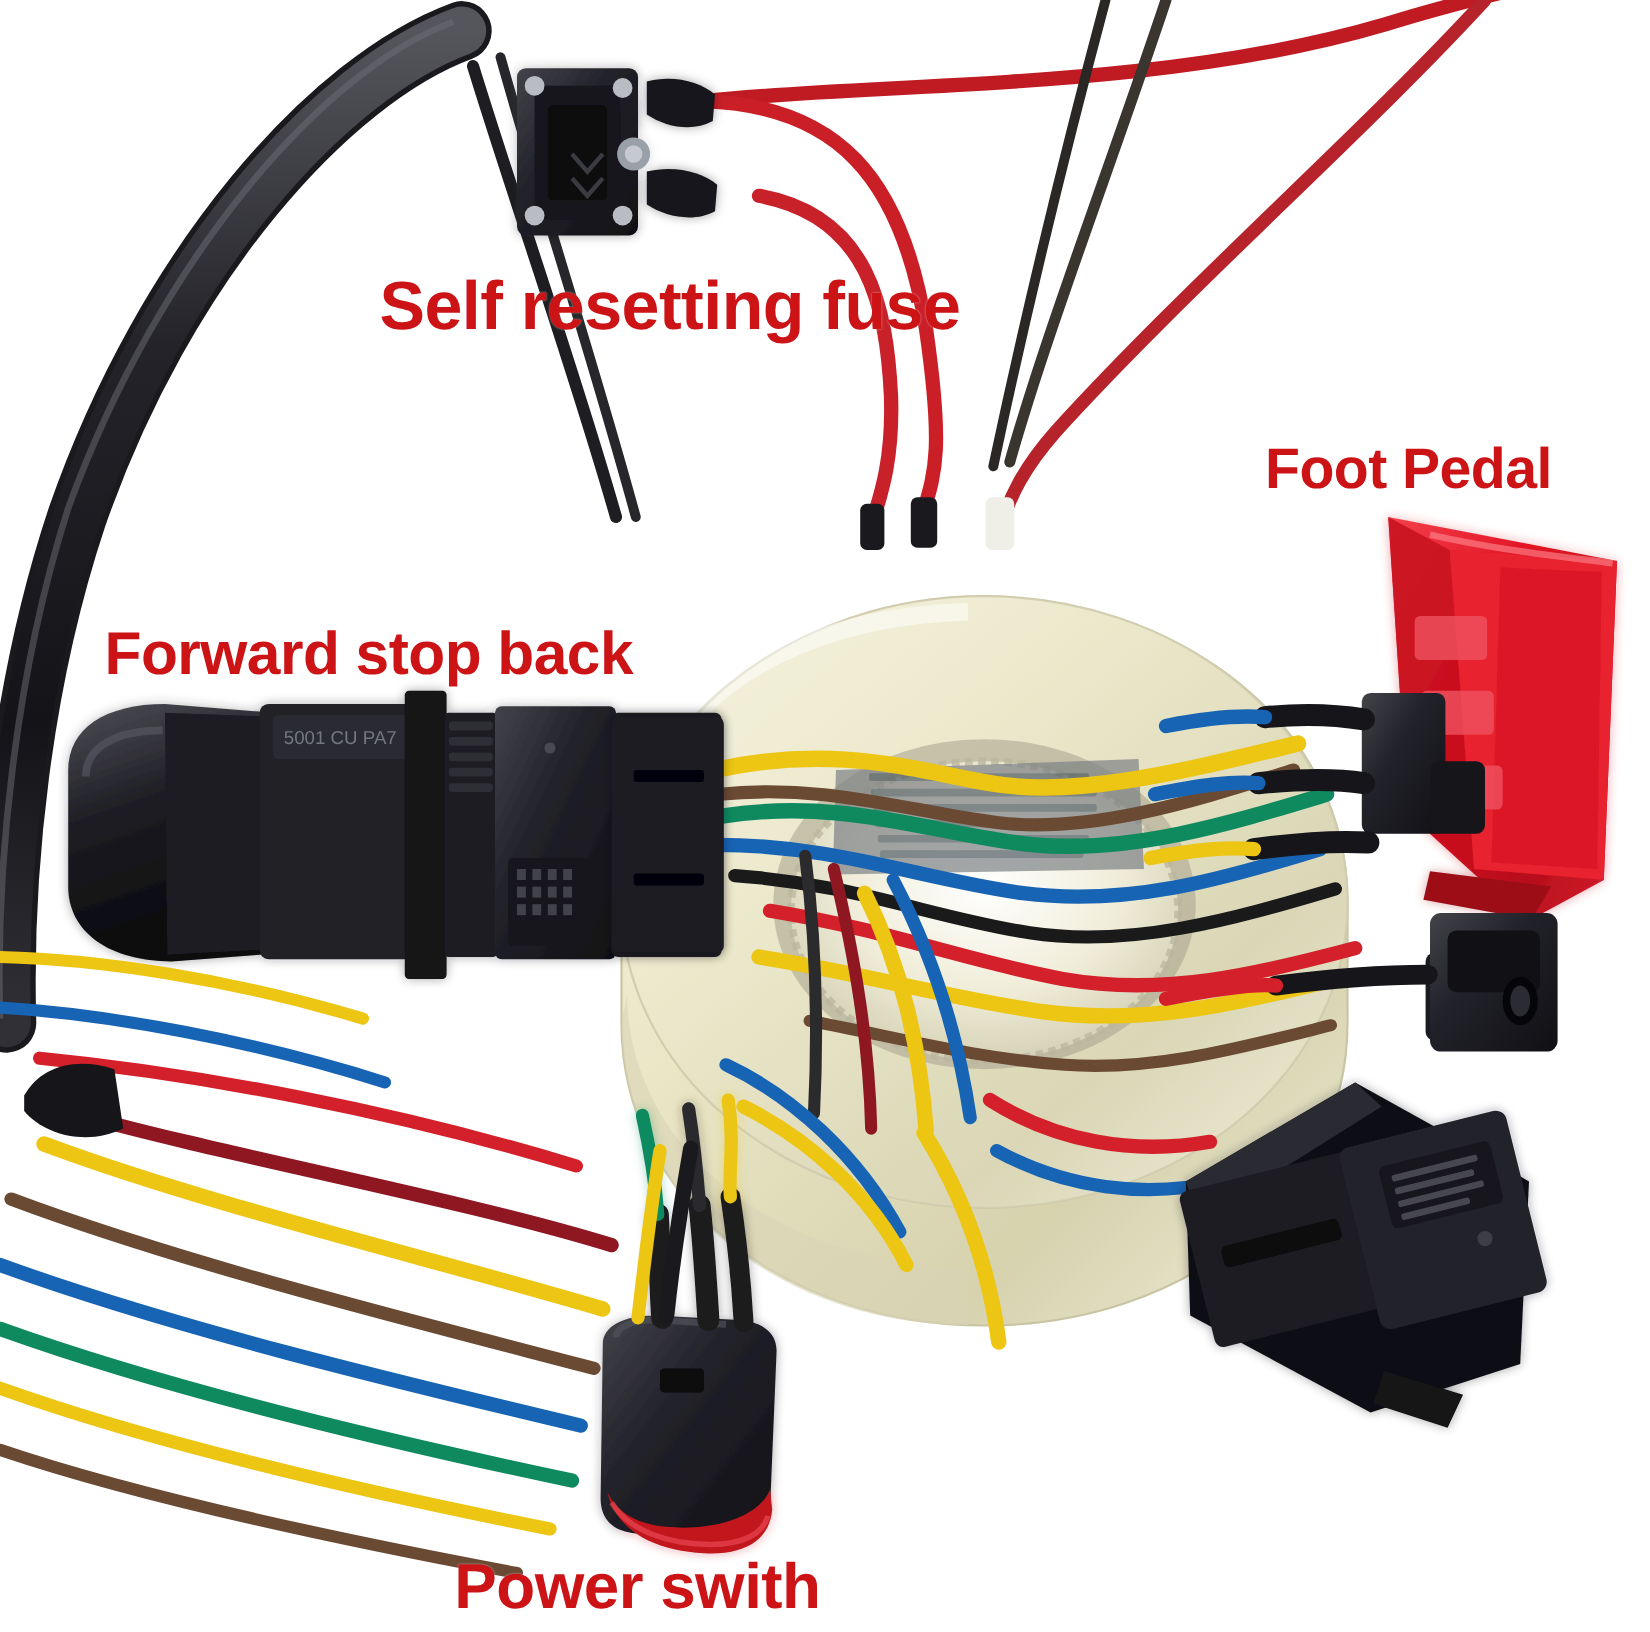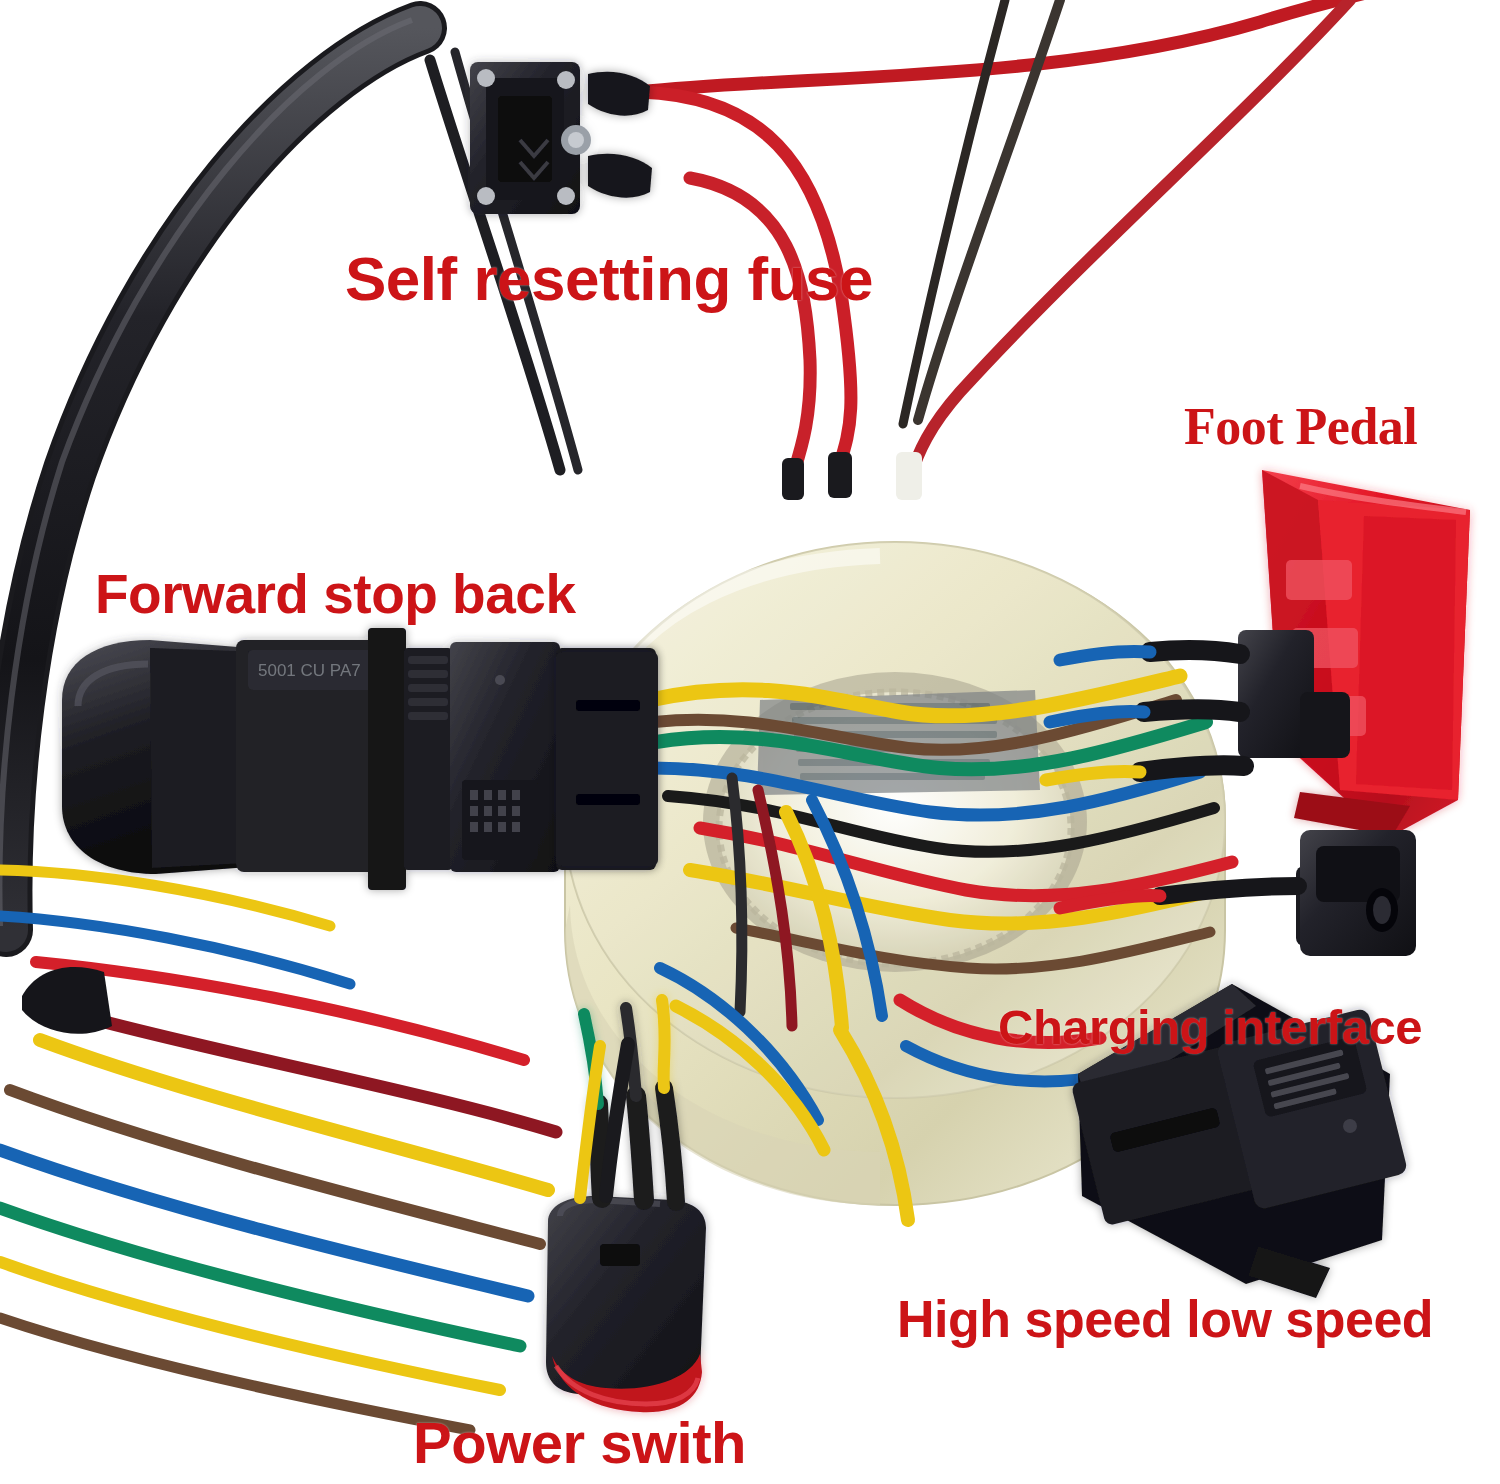--- a/index.html
+++ b/index.html
@@ -29,21 +29,21 @@
     color: #cc1417;
     font-family: "Liberation Sans", sans-serif;
     font-weight: bold;
     white-space: nowrap;
     letter-spacing: -0.5px;
     text-shadow: 0 0 2px rgba(255,255,255,0.55);
     line-height: 1;
     pointer-events: auto;
   }
   .lbl-fuse      { left: 345px;  top: 248px;  font-size: 62px; }
-  .lbl-pedal     { left: 1184px; top: 401px;  font-size: 52px; font-family: Liberation Serif, serif; }
+  .lbl-pedal     { left: 1150px; top: 401px;  font-size: 52px; }
   .lbl-forward   { left: 95px;   top: 567px;  font-size: 55px; }
   .lbl-charging  { left: 998px;  top: 1003px; font-size: 49px; }
   .lbl-speed     { left: 897px;  top: 1293px; font-size: 52px; }
   .lbl-power     { left: 413px;  top: 1414px; font-size: 58px; text-align: right; }
 </style>
 </head>
 <body>
 
 <div id="stage">
 
@@ -321,19 +321,17 @@
       <path d="M600 1046 C592 1096 586 1146 580 1198" stroke="#ecc613" stroke-width="12"></path>
     </g>
   </svg>
 
   <div class="label lbl-fuse">Self resetting fuse</div>
 
   <div class="label lbl-pedal">Foot Pedal</div>
 
   <div class="label lbl-forward">Forward stop back</div>
 
-  <div class="label lbl-charging">Charging interface</div>
-
-  <div class="label lbl-speed">High speed low speed</div>
+
 
   <div class="label lbl-power">Power swith</div>
 
 </div>
 
 </body></html>

